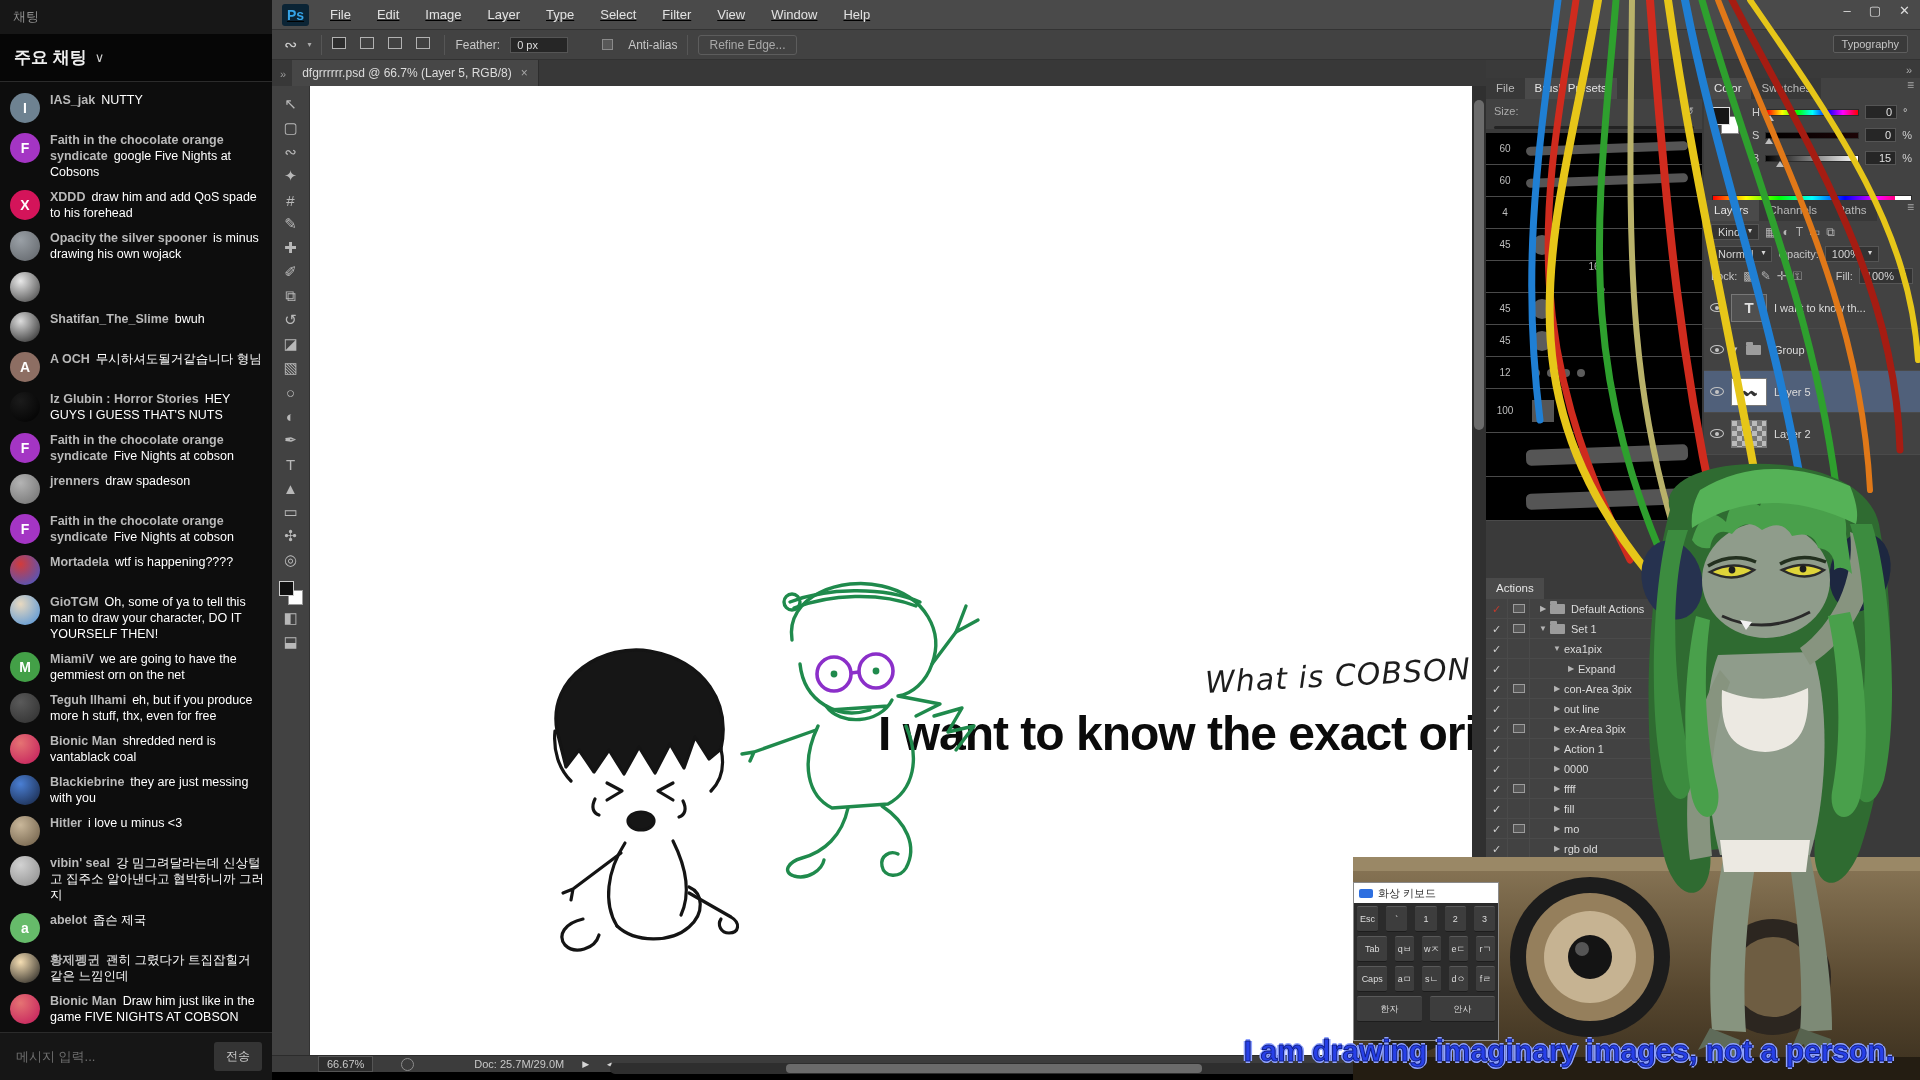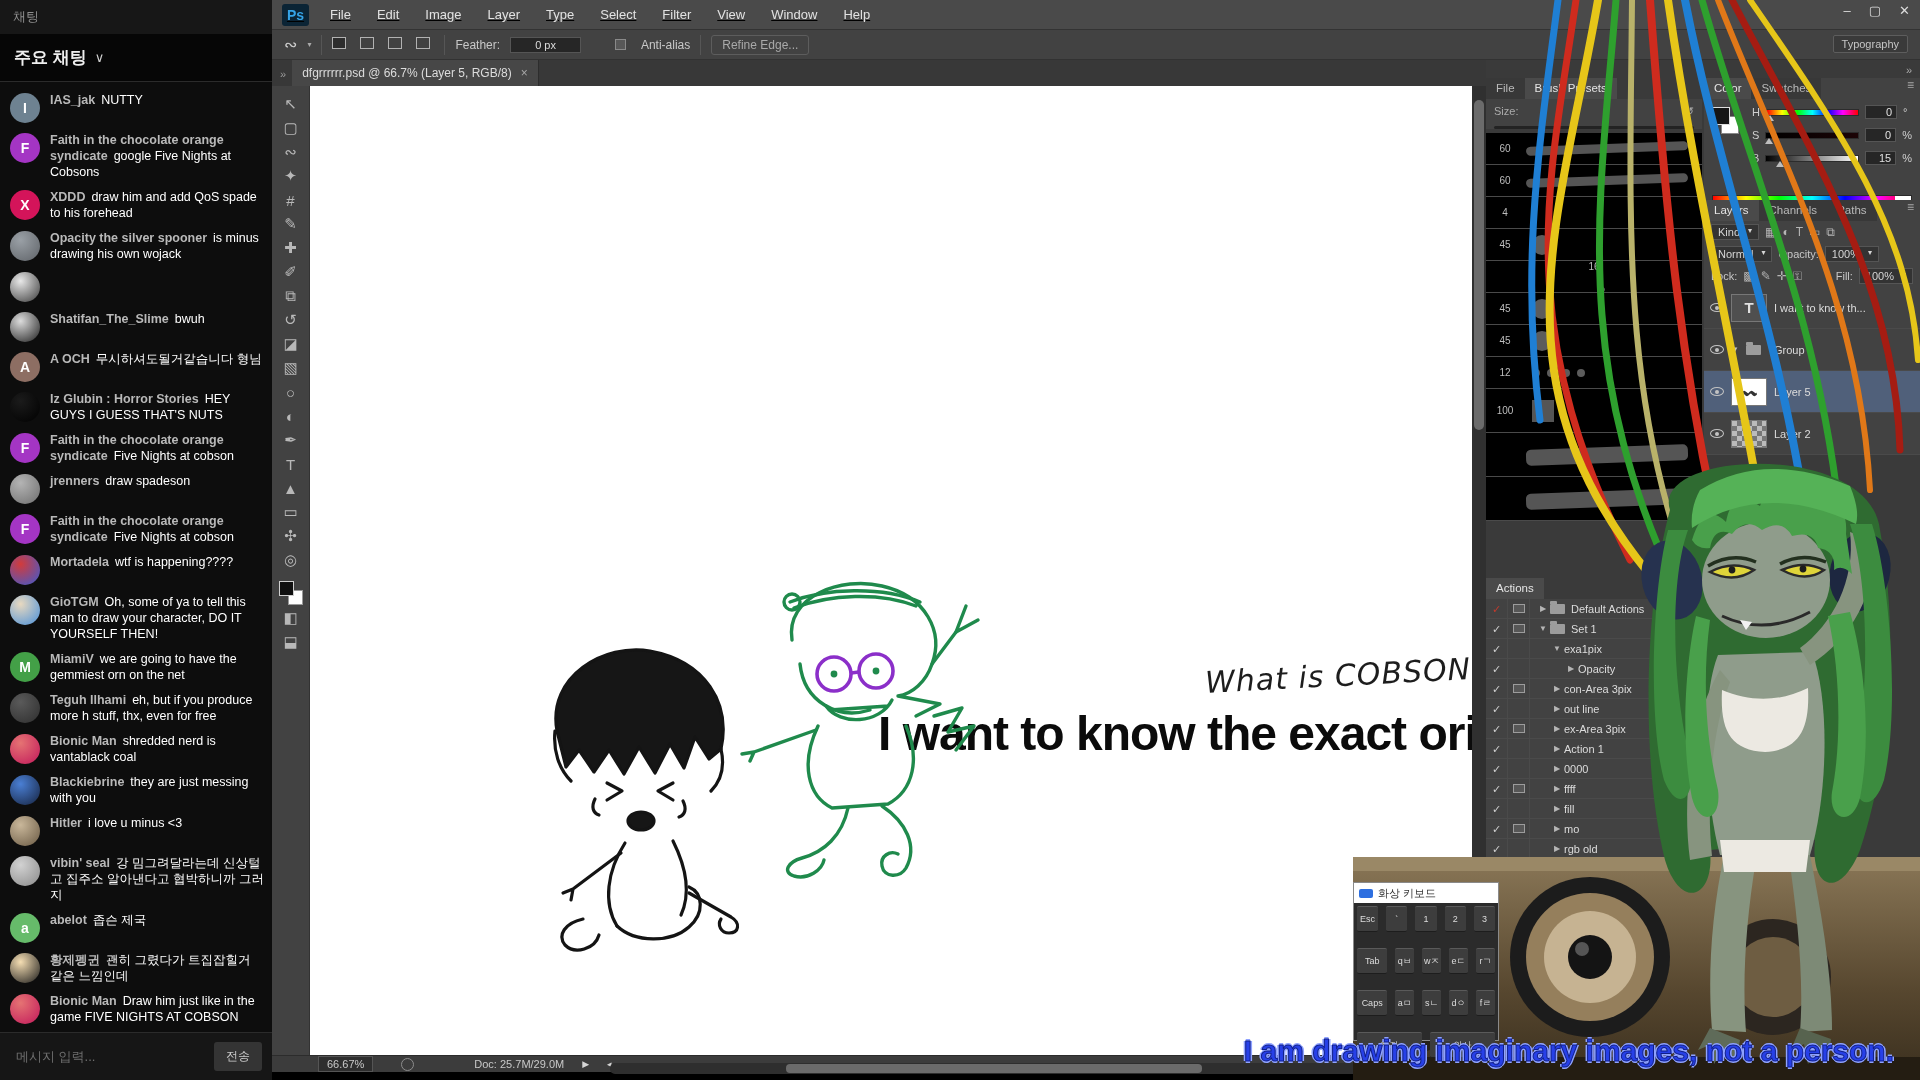--- a/index.html
+++ b/index.html
@@ -34,21 +34,21 @@
   .menu-item { color:#e2e2e2; font-size:13px; padding:0 13px; line-height:30px; }
   .win-controls { position:absolute; right:10px; top:3px; display:flex; gap:18px; color:#ddd; font-size:13px; }
 
   .optionsbar { position:absolute; left:272px; top:30px; width:1648px; height:30px; background:#424242;
                 border-bottom:1px solid #323232; display:flex; align-items:center; gap:10px; padding-left:12px;
                 color:#c8c8c8; font-size:12px; }
   .vsep { width:1px; height:20px; background:#565656; }
   .modebox { width:14px; height:12px; border:1px solid #b2b2b2; display:inline-block; margin-right:4px; }
   .modebox.active { background:#2d2d2d; }
   .opt-input { background:#262626; border:1px solid #555; color:#ddd; font-size:11px;
-               padding:1px 24px; min-width:58px; display:inline-block; }
+               padding:1px 6px; min-width:58px; display:inline-block; }
   .checkbox { width:11px; height:11px; border:1px solid #8a8a8a; background:#585858; display:inline-block; margin-right:5px;}
   .refine-btn { border:1px solid #5d5d5d; border-radius:3px; padding:2px 10px; color:#a9a9a9; font-size:12px;}
   .workspace-btn { position:absolute; right:12px; top:5px; border:1px solid #5d5d5d; border-radius:2px;
                    padding:2px 8px; color:#c5c5c5; font-size:11px; background:#3a3a3a;}
 
   .tabbar { position:absolute; left:272px; top:60px; width:1214px; height:26px; background:#383838; display:flex; align-items:flex-end;}
   .tab-collapse { color:#9a9a9a; font-size:11px; margin:0 6px 6px 8px; }
   .doctab { background:#474747; height:26px; display:flex; align-items:center; padding:0 10px;
             color:#dcdcdc; font-size:12px; border-right:1px solid #2d2d2d;}
   .doctab .x { color:#a8a8a8; margin-left:9px; font-size:12px; }
@@ -151,21 +151,21 @@
 
   
   .wires, .charsvg, .sketch { position:absolute; pointer-events:none; }
   .speaker { position:absolute; left:1353px; top:857px; width:567px; height:223px; z-index:20;
              background:linear-gradient(#8a7757,#57472f 60%,#3a2f1e); }
   .kbwin { position:absolute; left:1353px; top:882px; width:146px; height:159px; z-index:40;
            border:1px solid #8a8a8a; background:#2b2b2b; }
   .kbtitle { height:20px; background:#ffffff; display:flex; align-items:center; gap:5px; padding:0 5px;
              font-size:11px; color:#333; }
   .kbicon { width:14px; height:9px; background:#2d6fe0; border-radius:2px; }
-  .kbrow { display:flex; gap:8px; margin:3px 3px 16px 3px; }
+  .kbrow { display:flex; gap:8px; margin:3px 3px 4px 3px; }
   .kbkey { height:26px; background:#3d3d3d; border-top:1px solid #5a5a5a; border-bottom:1px solid #1d1d1d;
            border-radius:2px; color:#ddd; font-size:9px; display:flex; align-items:center; justify-content:center;
            flex:1; }
   .kbkey.wide { flex:1.6; }
 
   .caption-red { position:absolute; right:26px; top:982px; z-index:50; font-weight:bold; font-size:43px;
       color:#e01f1f; white-space:nowrap;
       text-shadow:-2px -2px 0 #fff,2px -2px 0 #fff,-2px 2px 0 #fff,2px 2px 0 #fff,0 0 7px #fff; }
   .caption-blue { position:absolute; right:26px; top:1034px; z-index:50; font-weight:bold; font-size:30px;
       color:#2740e8; white-space:nowrap; -webkit-text-stroke:1px #101f8a;
@@ -518,21 +518,21 @@
             <span class="a-dialog"></span>
             <span style="width: 20px;"></span>
             <span class="a-tri">▼</span>
             <span>exa1pix</span>
           </div>
           <div class="action-row">
             <span class="a-check">✓</span>
             <span class="a-dialog"></span>
             <span style="width: 34px;"></span>
             <span class="a-tri">▶</span>
-            <span>Opacity</span>
+            <span>Expand</span>
           </div>
           <div class="action-row">
             <span class="a-check">✓</span>
             <span class="a-dialog">
               <i></i>
             </span>
             <span style="width: 20px;"></span>
             <span class="a-tri">▶</span>
             <span>con-Area 3pix</span>
           </div>

